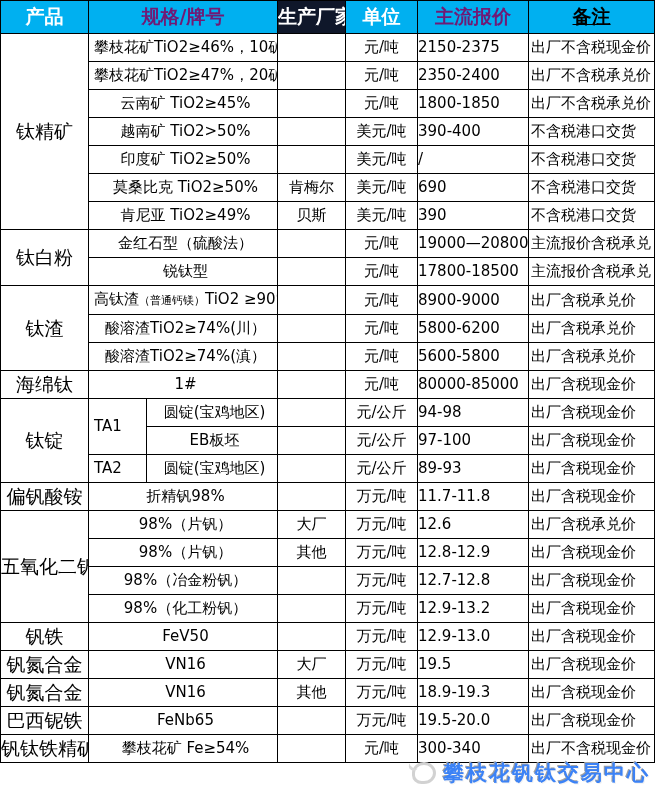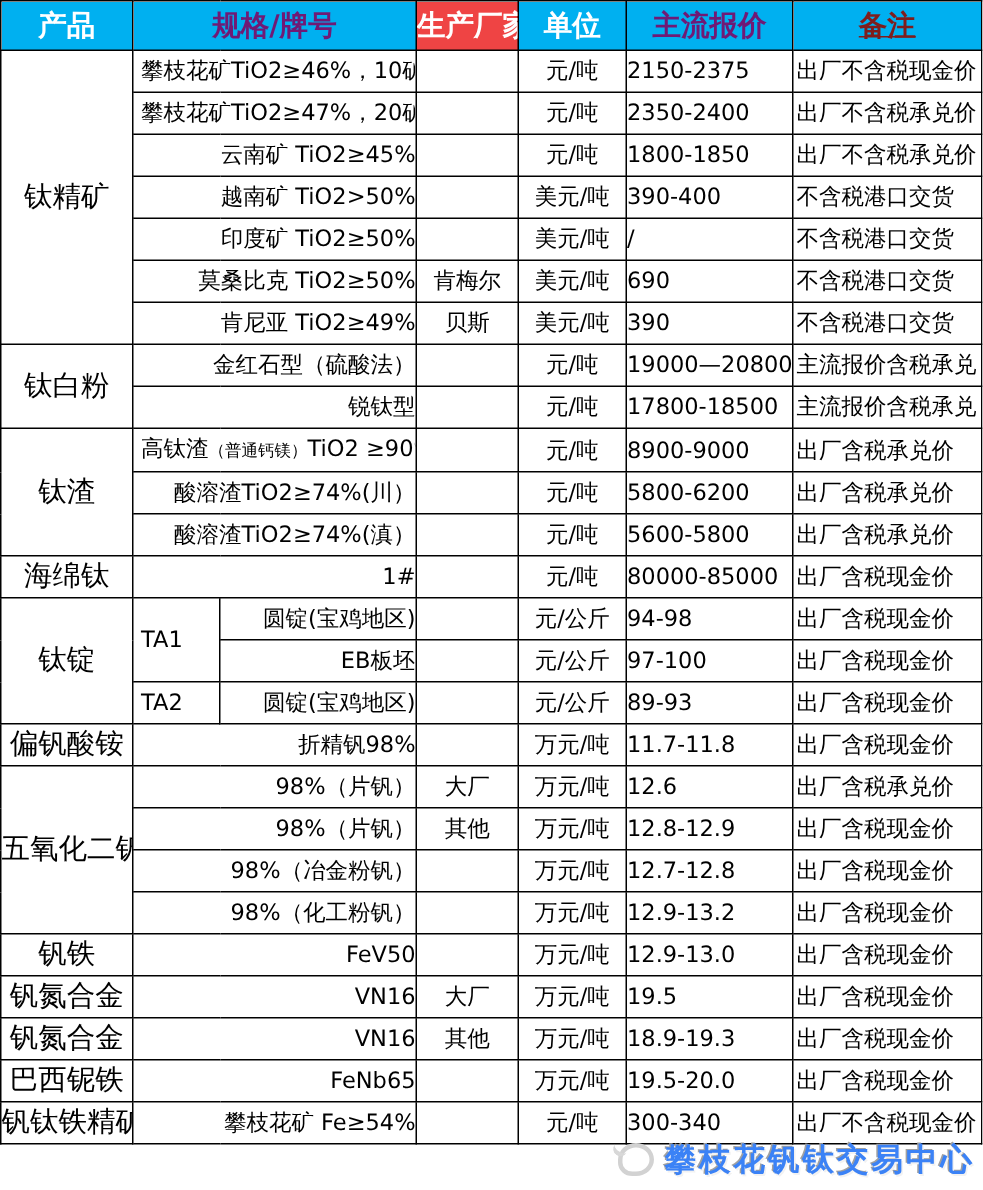--- a/index.html
+++ b/index.html
@@ -9,21 +9,21 @@
     color:#000;overflow:hidden;
   }
   table{border-collapse:collapse;table-layout:fixed;width:654px;margin:0;}
   th,td{border:1px solid #000;overflow:hidden;white-space:nowrap;padding:0;}
   thead th{
     height:32px;font-size:19px;font-weight:bold;text-align:center;
   }
   tbody td{height:27px;font-size:15px;line-height:27px;vertical-align:middle;}
   td.product{text-align:center;font-size:19px;}
   td.grade{text-align:left;padding-left:5px;}
-  td.spec{text-align:right;padding-left:5px;border-radius:13px;}
+  td.spec{text-align:center;padding-left:5px;border-radius:13px;}
   td.spec .small{font-size:11px;}
   td.mfr{text-align:center;}
   td.unit{text-align:center;}
   td.price{text-align:left;}
   td.remark{text-align:left;padding-left:2px;letter-spacing:0px;}
   .watermark{
     position:absolute;right:5px;bottom:6px;
     display:flex;align-items:center;gap:7px;
     font-size:21px;font-weight:bold;letter-spacing:2px;
     color:#3b82f6;
@@ -51,24 +51,24 @@
     <col style="width:131px">
     <col style="width:68px">
     <col style="width:72px">
     <col style="width:111px">
     <col style="width:126px">
   </colgroup>
   <thead>
     <tr>
       <th style="background: rgb(0, 176, 240); color: rgb(255, 255, 255);">产品</th>
       <th colspan="2" style="background: rgb(0, 176, 240); color: #701a75; margin-left: 44px;">规格/牌号</th>
-      <th style="background: #ef4444; color: rgb(255, 255, 255);">生产厂家</th>
+      <th style="background: #0f172a; color: rgb(255, 255, 255);">生产厂家</th>
       <th style="background: rgb(0, 176, 240); color: rgb(255, 255, 255);">单位</th>
       <th style="background: rgb(0, 176, 240); color: #701a75;">主流报价</th>
-      <th style="background: rgb(0, 176, 240); color: #7f1d1d; text-decoration: underline;">备注</th>
+      <th style="background: rgb(0, 176, 240); color: #000000; text-decoration: underline;">备注</th>
     </tr>
   </thead>
   <tbody>
       <tr>
         <td class="product" rowspan="7">钛精矿</td>
         <td class="spec" colspan="2"><span>攀枝花矿TiO2≥46%，10矿</span></td>
         <td class="mfr"></td>
         <td class="unit">元/吨</td>
         <td class="price">2150-2375</td>
         <td class="remark">出厂不含税现金价</td>

